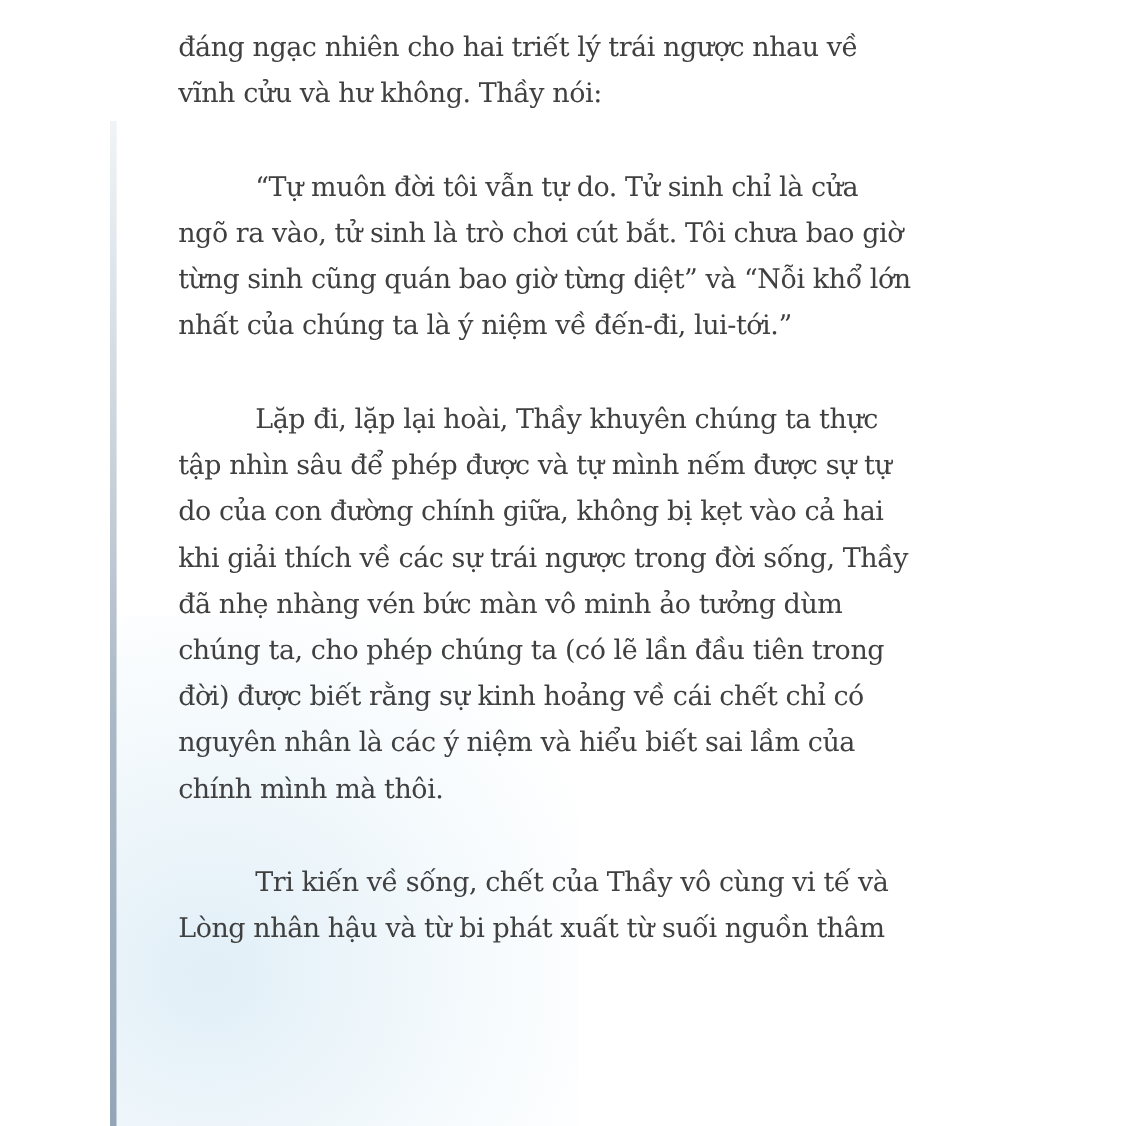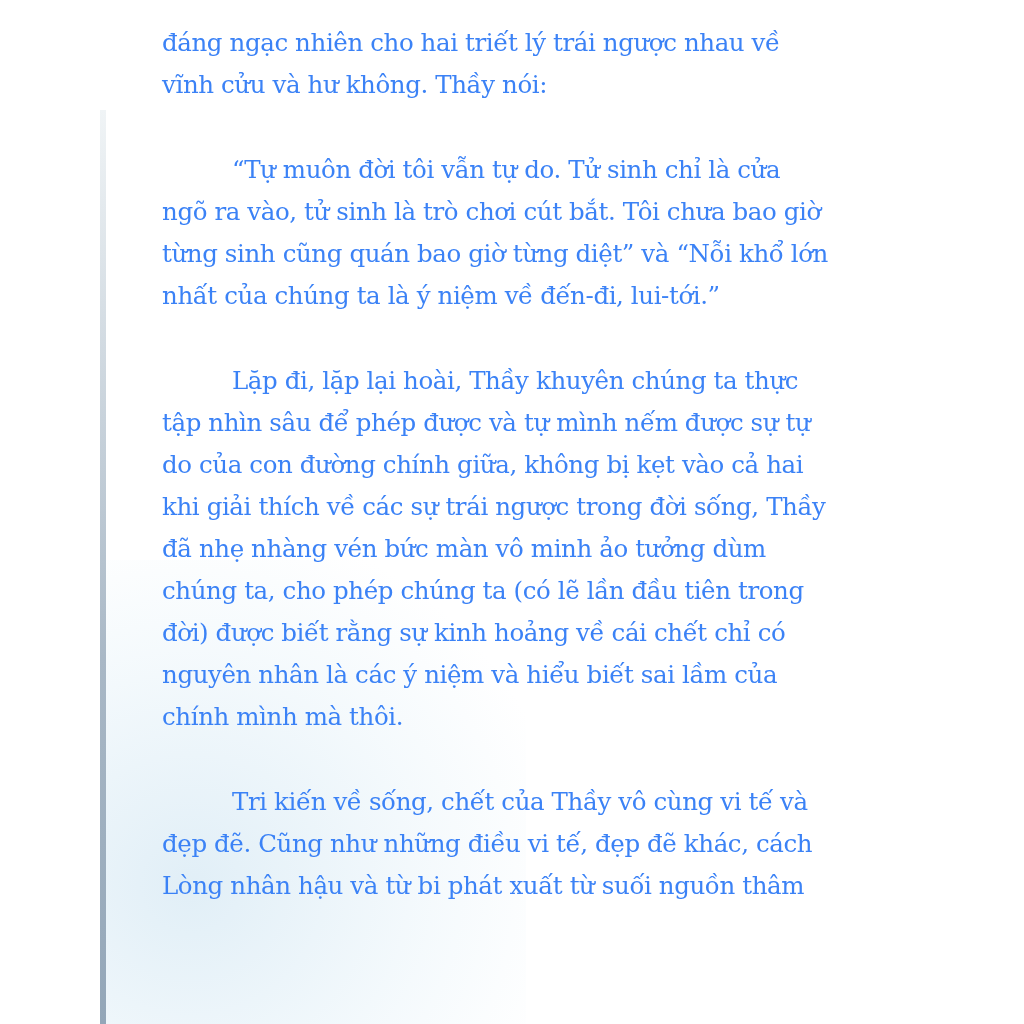--- a/index.html
+++ b/index.html
@@ -34,21 +34,21 @@
       pointer-events: none;
     }
     .text {
       position: absolute;
       left: 162px;
       top: 22px;
       width: 660px;
       font-family: "DejaVu Serif", serif;
       font-size: 24.5px;
       line-height: 42px;
-      color: #3b82f6;
+      color: #404040;
       letter-spacing: -0.4px;
     }
     .line {
       display: block;
       white-space: nowrap;
       height: 42px;
     }
     .indent { padding-left: 70px; margin-top: 33px; }
     .para-gap { height: 10px; }
   </style>
@@ -83,17 +83,16 @@
       <span class="line">đã nhẹ nhàng vén bức màn vô minh ảo tưởng dùm</span>
       <span class="line">chúng ta, cho phép chúng ta (có lẽ lần đầu tiên trong</span>
       <span class="line">đời) được biết rằng sự kinh hoảng về cái chết chỉ có</span>
       <span class="line">nguyên nhân là các ý niệm và hiểu biết sai lầm của</span>
       <span class="line">chính mình mà thôi.</span>
     </div>
     <div class="para-gap"></div>
 
     <div>
       <span class="line indent">Tri kiến về sống, chết của Thầy vô cùng vi tế và</span>
-      <span class="line">đẹp đẽ. Cũng như những điều vi tế, đẹp đẽ khác, cách</span>
       <span class="line">Lòng nhân hậu và từ bi phát xuất từ suối nguồn thâm</span>
     </div>
   </div>
 </div>
 
 </body></html>

